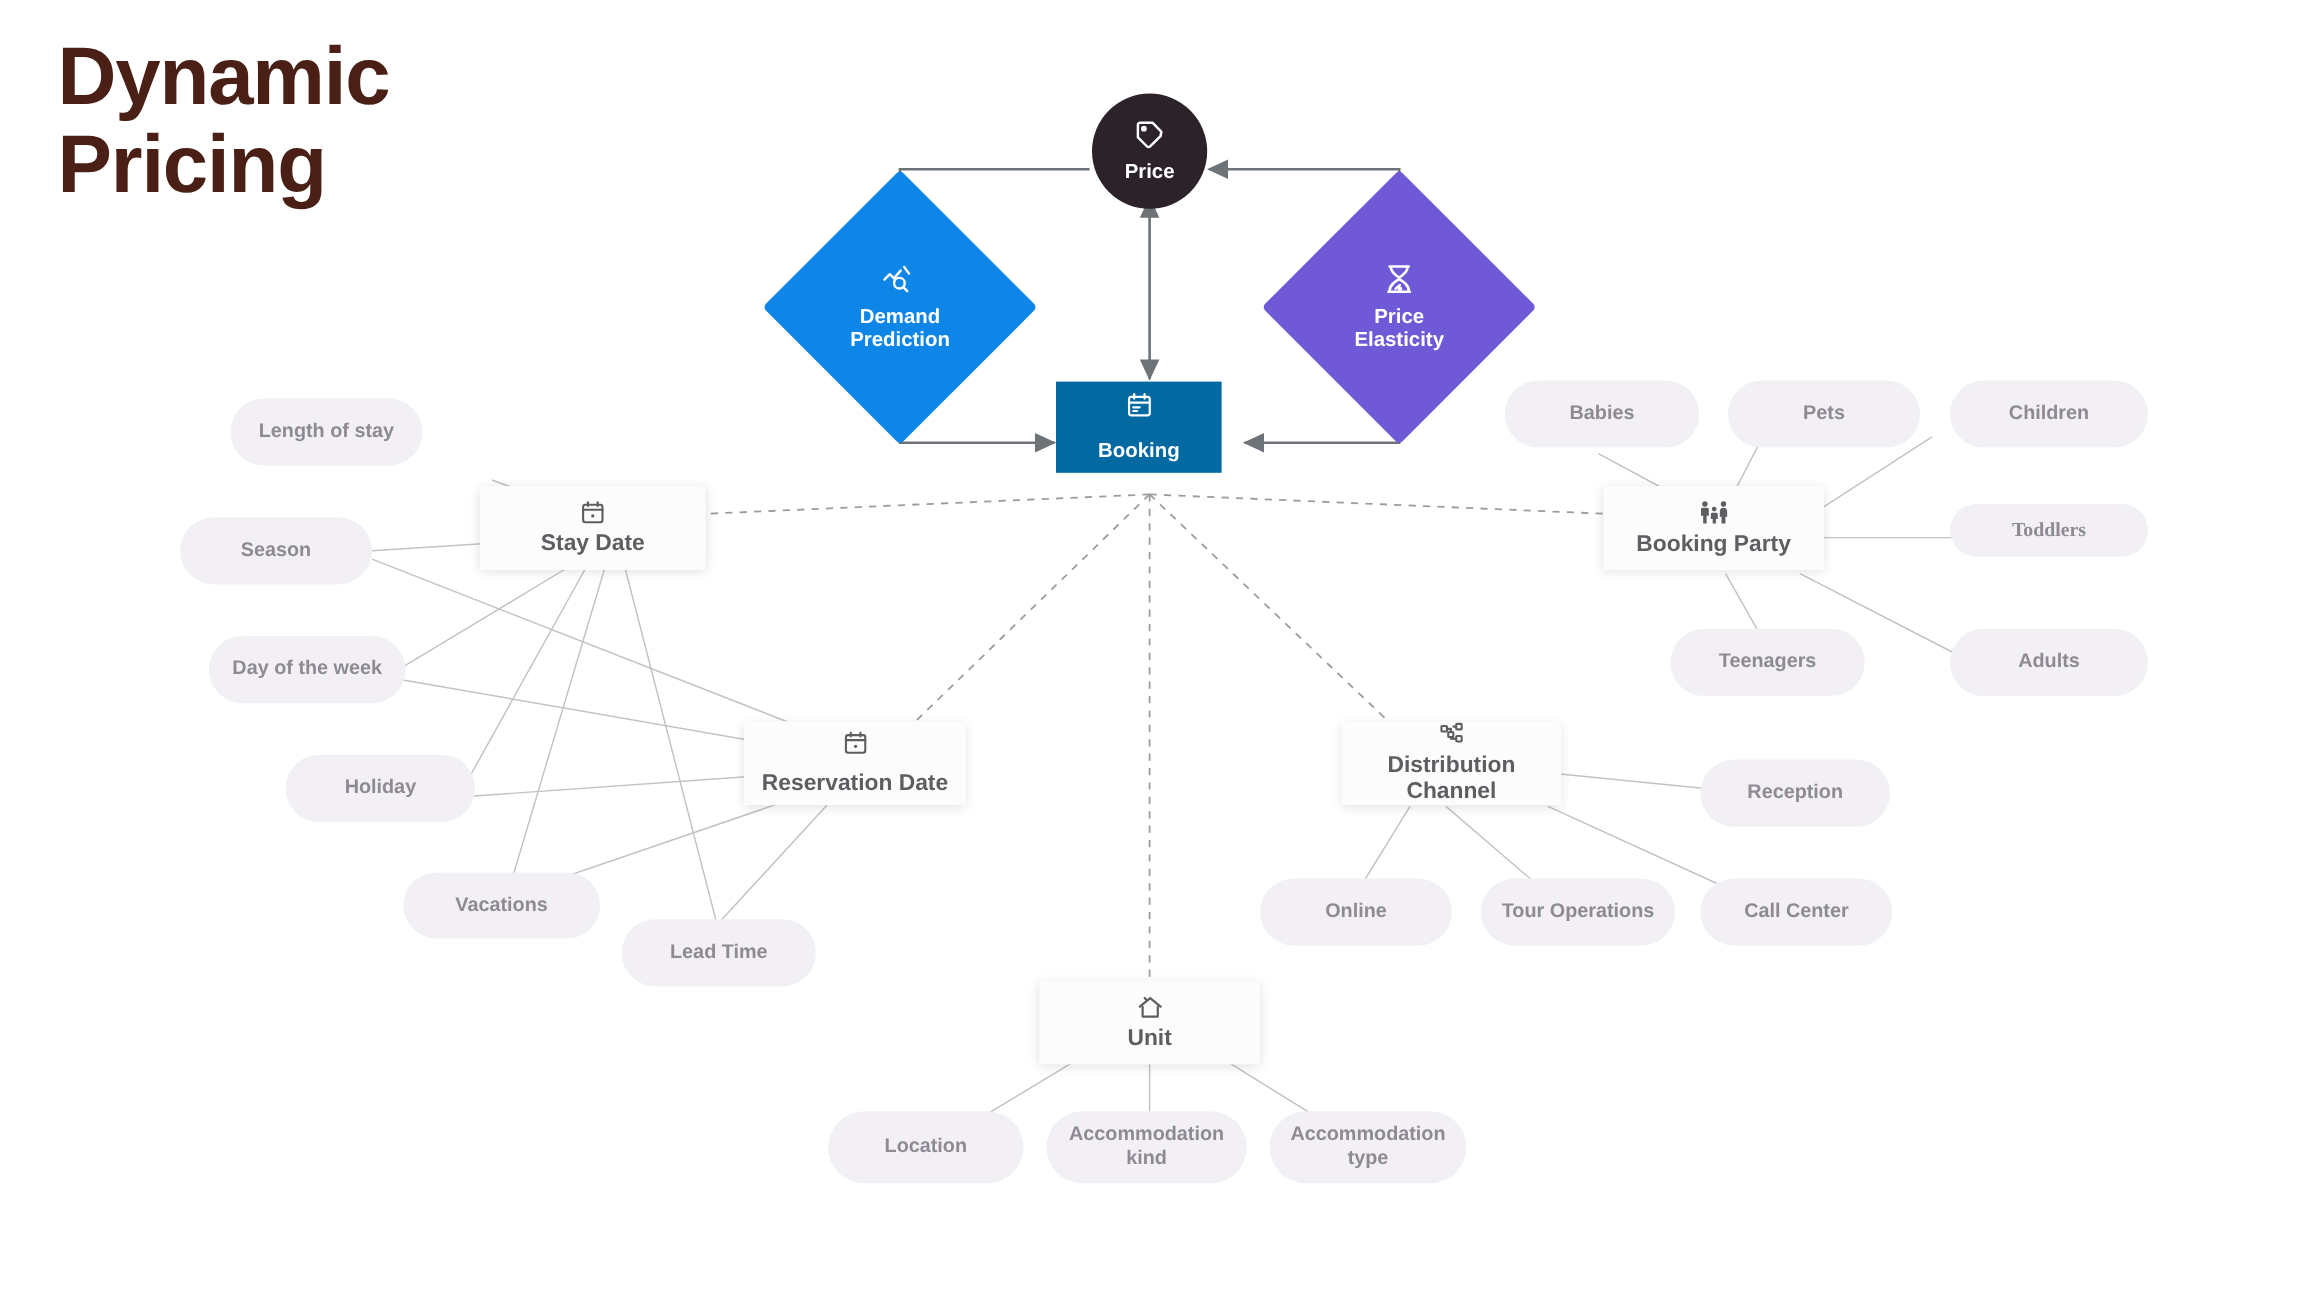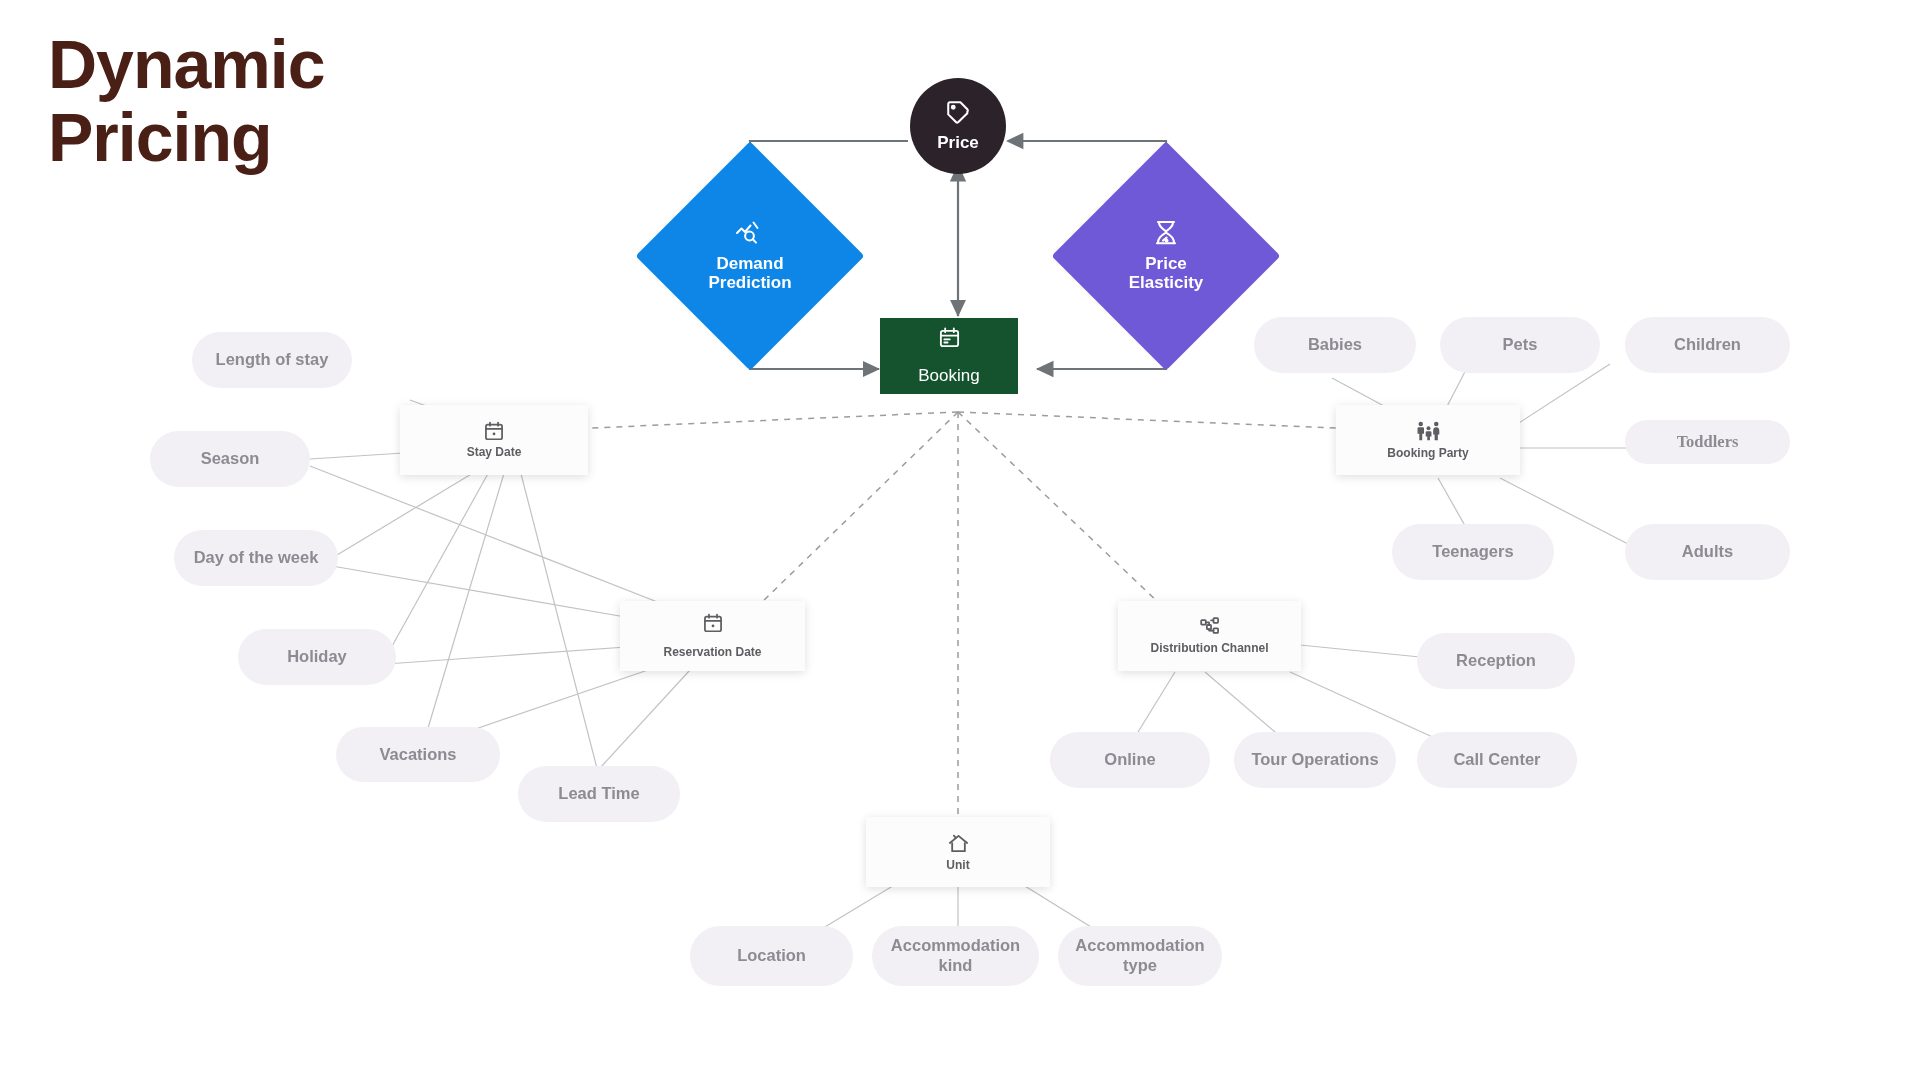--- a/index.html
+++ b/index.html
@@ -35,39 +35,39 @@
     display:flex;align-items:center;justify-content:center;
     text-align:center;line-height:1.2;
     padding:0 10px;
   }
 
   
   .card{
     background:#fcfcfc;
     box-shadow:0 2px 9px rgba(0,0,0,0.13);
     display:flex;flex-direction:column;align-items:center;justify-content:center;
-    color:#5d5d62;font-size:12px;font-weight:bold;
+    color:#5d5d62;font-size:19px;font-weight:bold;
     gap:4px;
   }
   .card .ic{line-height:0;}
   .card .lbl{line-height:1.15;text-align:center;}
 
   
   #price{
     width:96px;height:96px;border-radius:50%;
     background:#2b222a;
     display:flex;flex-direction:column;align-items:center;justify-content:center;
     color:#ffffff;font-size:17px;font-weight:bold;gap:3px;
   }
 
   
   #booking{
-    background:#14532d;
+    background:#0369a1;
     display:flex;flex-direction:column;align-items:center;justify-content:center;
-    color:#ffffff;font-size:17px;font-weight:normal;gap:12px;
+    color:#ffffff;font-size:17px;font-weight:bold;gap:12px;
   }
 
   
   .diamond{
     position:absolute;
     display:flex;align-items:center;justify-content:center;
   }
   .diamond .dshape{
     position:absolute;left:0;top:0;width:100%;height:100%;
     transform:rotate(45deg);

